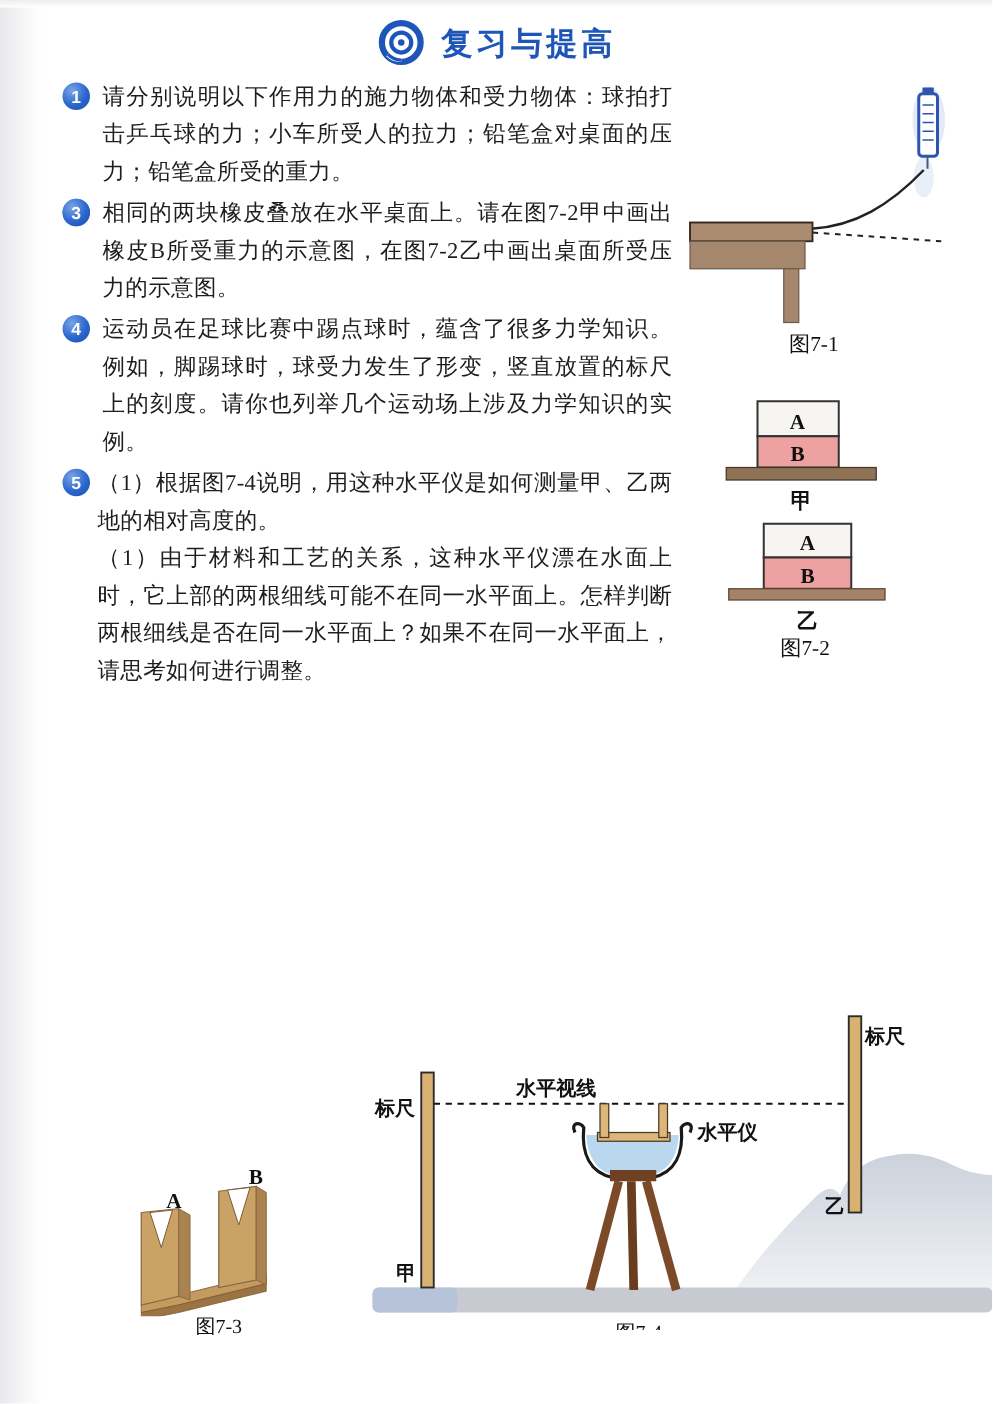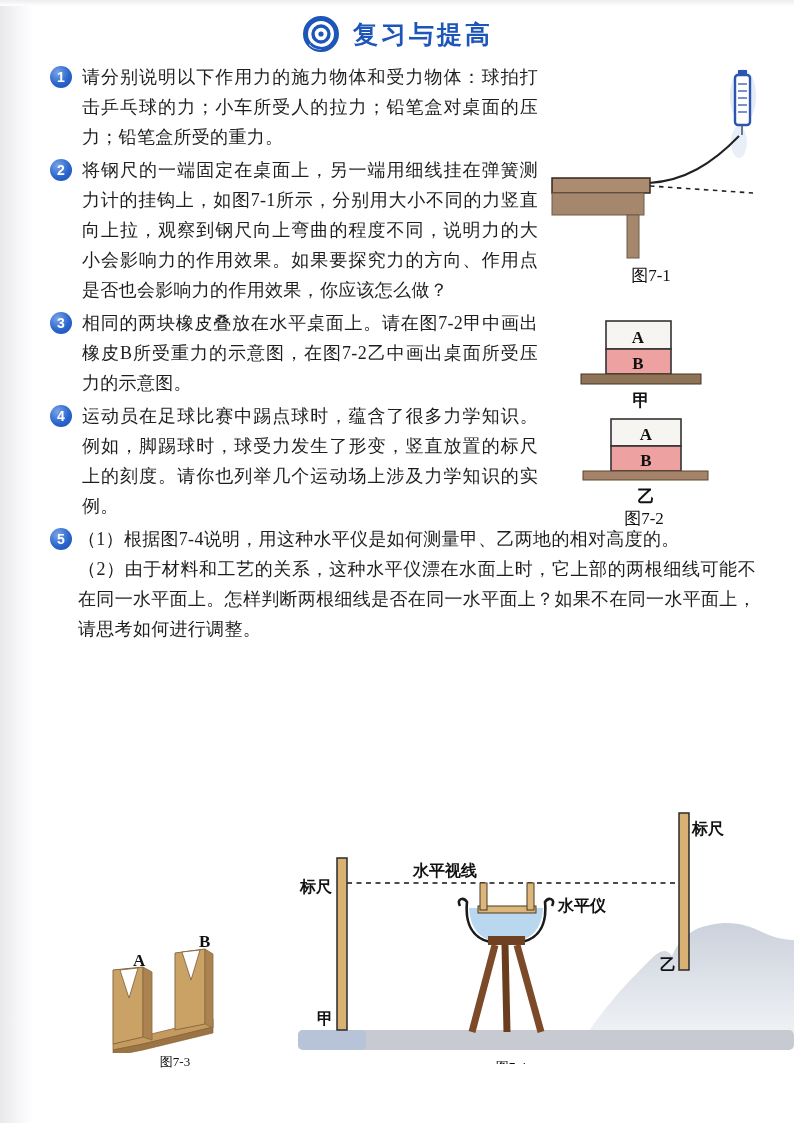--- a/index.html
+++ b/index.html
@@ -52,21 +52,21 @@
   
   svg text{font-family:"Liberation Serif","DejaVu Serif",serif;fill:#111;}
   .cap{font-size:17px;}
   .lbl{font-size:17px;font-weight:bold;}
   .small-lbl{font-size:16px;font-weight:bold;}
   
   .fig3-wrap{position:absolute;left:95px;top:930px;}
   .fig4-wrap{position:absolute;left:290px;top:808px;}
   .clipped-cap{
     position:absolute;overflow:hidden;text-align:center;
-    font-size:13px;line-height:22px;color:#111;
+    font-size:16px;line-height:22px;color:#111;
   }
   .cap73{left:95px;top:1051px;width:160px;height:17px;}
   .cap74{left:451px;top:1056px;width:120px;height:8px;}
 </style>
 </head>
 <body>
 
 <div class="page">
   <div class="scan-edge-left"></div>
   <div class="scan-edge-top"></div>
@@ -135,34 +135,34 @@
           <text x="100" y="206" text-anchor="middle" class="lbl">乙</text>
         </g>
         <text x="98" y="228" text-anchor="middle" class="cap">图7-2</text>
       </svg>
     </div>
 
     <div class="q">
       <span class="num">1</span><span>请分别说明以下作用力的施力物体和受力物体：球拍打击乒乓球的力；小车所受人的拉力；铅笔盒对桌面的压力；铅笔盒所受的重力。</span>
     </div>
     <div class="q">
-      <span class="num">2</span><span>将钢尺的一端固定在桌面上，另一端用细线挂在弹簧测力计的挂钩上，如图7-1所示，分别用大小不同的力竖直向上拉，观察到钢尺向上弯曲的程度不同，说明力的大小会影响力的作用效果。如果要探究力的方向、作用点是否也会影响力的作用效果，你应该怎么做？</span>
+      <span class="num">2</span>
     </div>
     <div class="q">
       <span class="num">3</span><span>相同的两块橡皮叠放在水平桌面上。请在图7-2甲中画出橡皮B所受重力的示意图，在图7-2乙中画出桌面所受压力的示意图。</span>
     </div>
     <div class="q">
       <span class="num">4</span><span>运动员在足球比赛中踢点球时，蕴含了很多力学知识。例如，脚踢球时，球受力发生了形变，竖直放置的标尺上的刻度。请你也列举几个运动场上涉及力学知识的实例。</span>
     </div>
     <div class="q">
       <span class="num">5</span>
     </div>
 
     <p class="sub">（1）根据图7-4说明，用这种水平仪是如何测量甲、乙两地的相对高度的。</p>
-    <p class="sub">（2）由于材料和工艺的关系，这种水平仪漂在水面上时，它上部的两根细线可能不在同一水平面上。怎样判断两根细线是否在同一水平面上？如果不在同一水平面上，请思考如何进行调整。</p>
+    <p class="sub">（1）由于材料和工艺的关系，这种水平仪漂在水面上时，它上部的两根细线可能不在同一水平面上。怎样判断两根细线是否在同一水平面上？如果不在同一水平面上，请思考如何进行调整。</p>
   </div>
 
   <div class="fig3-wrap">
     <svg width="205" height="123" viewBox="0 0 205 123">
 
       <polygon points="18,114 48,106 118,89 118,97 48,114 18,120" fill="#c49a5f" stroke="#8a6a40" stroke-width="0.8"></polygon>
       <polygon points="18,120 48,114 118,97 118,103 48,120 18,126" fill="#9c7443" stroke="#7a5a34" stroke-width="0.6"></polygon>
 
       <g>
         <polygon points="18,40 48,37 48,107 18,114" fill="#cba265" stroke="#8a6a40" stroke-width="1"></polygon>

